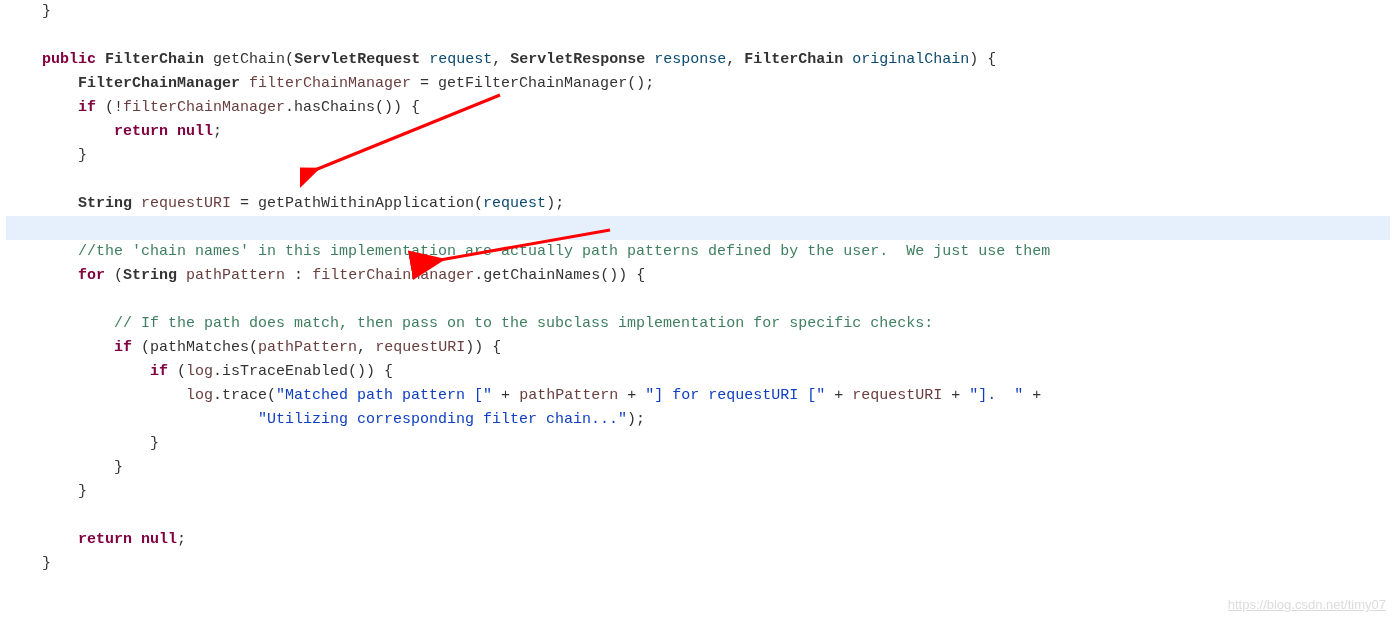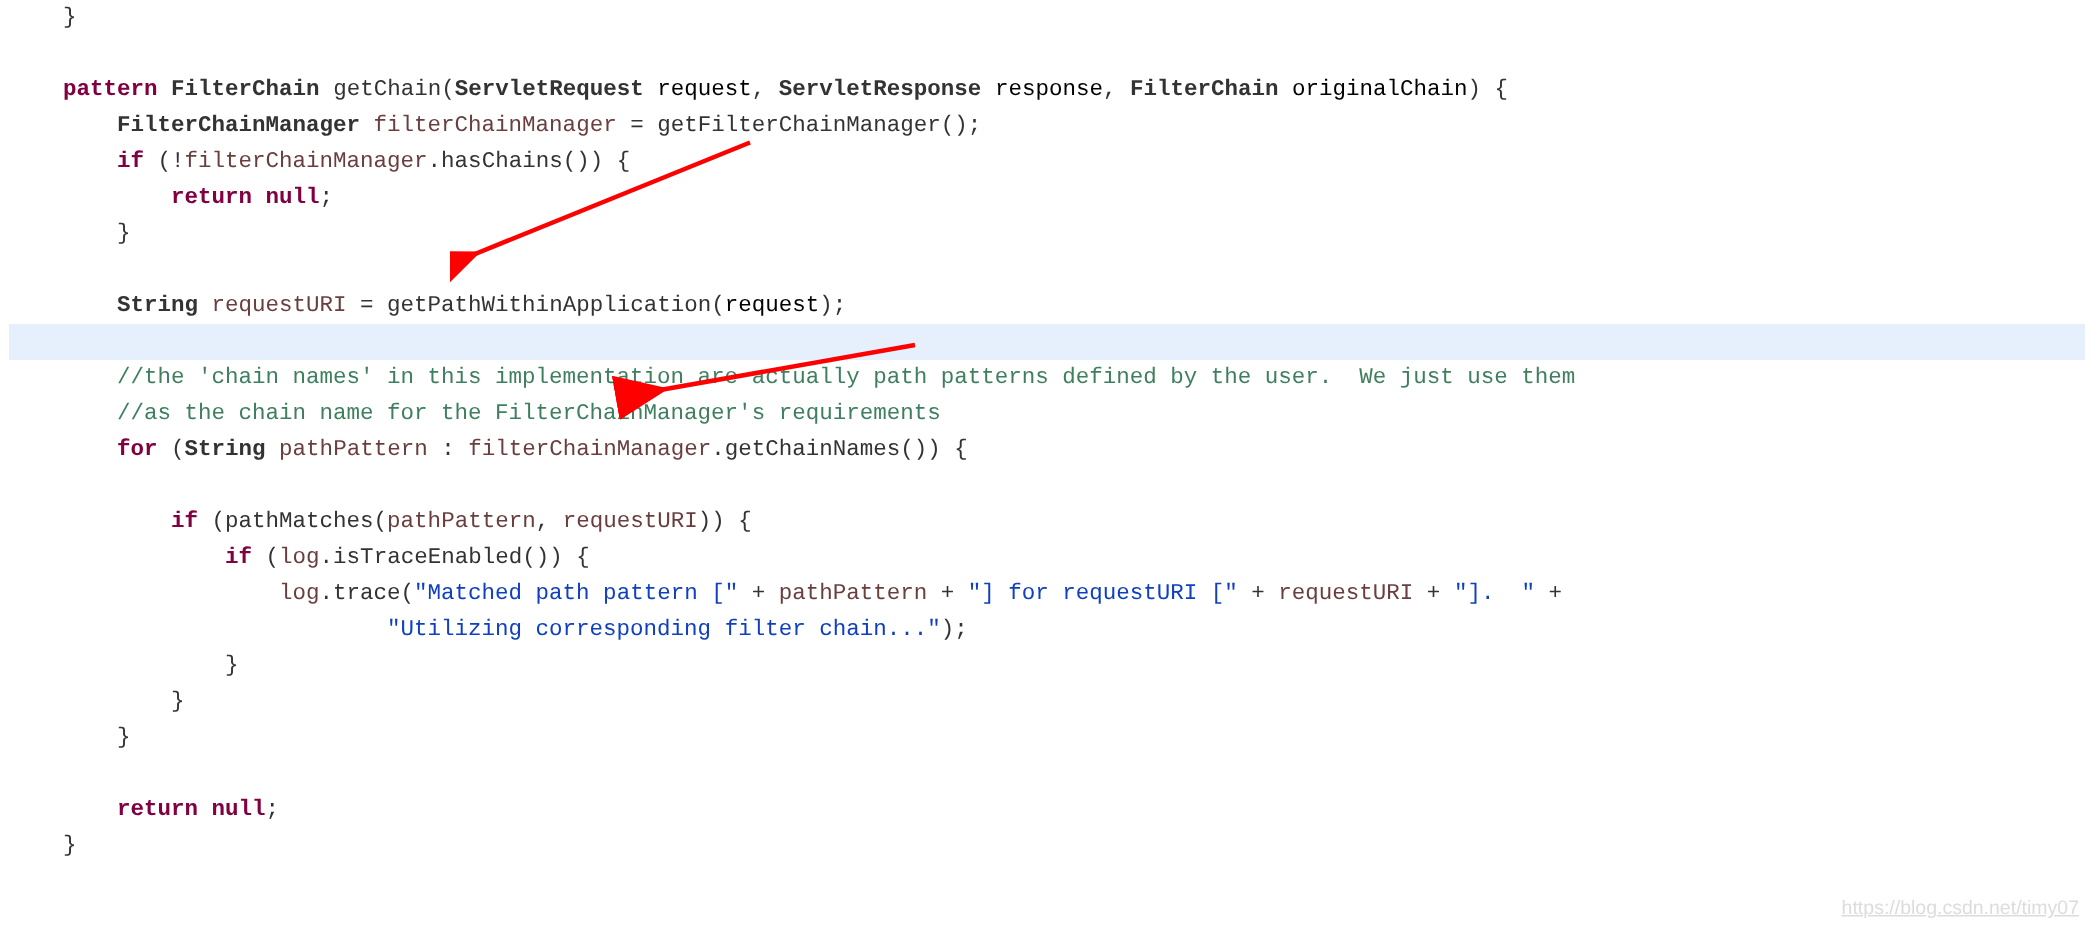--- a/index.html
+++ b/index.html
@@ -20,21 +20,21 @@
   }
   .line { white-space: pre; }
   .highlight-line {
     background: #e6f0fd;
     width: 100%;
   }
   .kw       { color: #800040; font-weight: bold; }   
   .type     { color: #333333; font-weight: bold; }
   .var      { color: #6a3e3e; }                      
   .varital  { color: #6a3e3e; }  
-  .paramref { color: #000000; }                      
+  .paramref { color: #0c4a6e; }                      
   .method   { color: #333333; }
   .comment  { color: #3f7f5f; }
   .string   { color: #1040c0; }
 
   .watermark {
     position: absolute;
     bottom: 6px;
     right: 10px;
     color: #dcdcdc;
     font-family: Arial, sans-serif;
@@ -47,32 +47,32 @@
     top: 90px;
     pointer-events: none;
   }
 </style>
 </head>
 <body>
 
 <div class="code-area">
 <div class="line">    }</div>
 <div class="line">&nbsp;</div>
-<div class="line">    <span class="kw">pattern</span> <span class="type">FilterChain</span> <span class="method">getChain</span>(<span class="type">ServletRequest</span> <span class="paramref">request</span>, <span class="type">ServletResponse</span> <span class="paramref">response</span>, <span class="type">FilterChain</span> <span class="paramref">originalChain</span>) {</div>
+<div class="line">    <span class="kw">public</span> <span class="type">FilterChain</span> <span class="method">getChain</span>(<span class="type">ServletRequest</span> <span class="paramref">request</span>, <span class="type">ServletResponse</span> <span class="paramref">response</span>, <span class="type">FilterChain</span> <span class="paramref">originalChain</span>) {</div>
 <div class="line">        <span class="type">FilterChainManager</span> <span class="var">filterChainManager</span> = getFilterChainManager();</div>
 <div class="line">        <span class="kw">if</span> (!<span class="var">filterChainManager</span>.hasChains()) {</div>
 <div class="line">            <span class="kw">return null</span>;</div>
 <div class="line">        }</div>
 <div class="line">&nbsp;</div>
 <div class="line">        <span class="type">String</span> <span class="var">requestURI</span> = getPathWithinApplication(<span class="paramref">request</span>);</div>
 <div class="line highlight-line">&nbsp;</div>
 <div class="line">        <span class="comment">//the 'chain names' in this implementation are actually path patterns defined by the user.  We just use them</span></div>
-<div class="line">        <span class="comment">//as the chain name for the FilterChainManager's requirements</span></div>
 <div class="line">        <span class="kw">for</span> (<span class="type">String</span> <span class="var">pathPattern</span> : <span class="var">filterChainManager</span>.getChainNames()) {</div>
 <div class="line">&nbsp;</div>
+<div class="line">            <span class="comment">// If the path does match, then pass on to the subclass implementation for specific checks:</span></div>
 <div class="line">            <span class="kw">if</span> (pathMatches(<span class="var">pathPattern</span>, <span class="var">requestURI</span>)) {</div>
 <div class="line">                <span class="kw">if</span> (<span class="varital">log</span>.isTraceEnabled()) {</div>
 <div class="line">                    <span class="varital">log</span>.trace(<span class="string">"Matched path pattern ["</span> + <span class="var">pathPattern</span> + <span class="string">"] for requestURI ["</span> + <span class="var">requestURI</span> + <span class="string">"].  "</span> +</div>
 <div class="line">                            <span class="string">"Utilizing corresponding filter chain..."</span>);</div>
 <div class="line">                }</div>
 <div class="line">            }</div>
 <div class="line">        }</div>
 <div class="line">&nbsp;</div>
 <div class="line">        <span class="kw">return null</span>;</div>
 <div class="line">    }</div>

